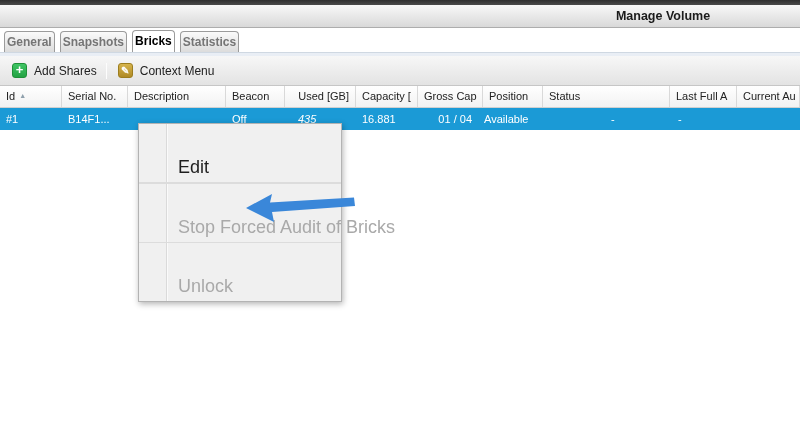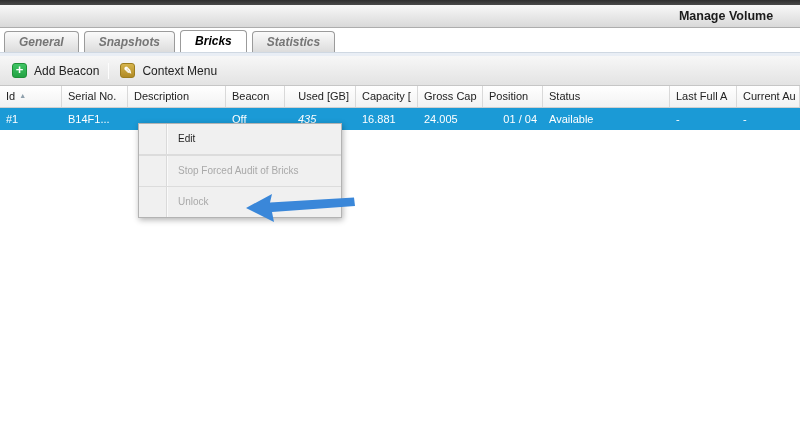--- a/index.html
+++ b/index.html
@@ -6,31 +6,31 @@
   html,body { width:800px; height:446px; overflow:hidden; background:#fff;
               font-family:"Liberation Sans", sans-serif; }
   .app { position:relative; width:800px; height:446px; background:#fff; }
 
   
   .topbar { height:5px; background:linear-gradient(#2f2f2f,#4a4a4a); }
 
   
   .titlebar { height:23px; background:linear-gradient(#f8f8f8,#d9d9d9);
               border-bottom:1px solid #adadad; position:relative; }
-  .title { position:absolute; left:671px; top:0; width:110px; height:26px;
+  .title { position:absolute; left:608px; top:0; width:110px; height:26px;
            line-height:23px; text-align:center; font-size:12.5px; font-weight:bold;
            color:#1b1b1b; white-space:nowrap; }
 
   
   .tabstrip { height:24px; background:#fff; display:flex; align-items:flex-end;
               padding-left:4px; gap:5px; }
-  .tab { height:21px; line-height:20px; padding:0 14px; font-size:12px; font-weight:bold;
+  .tab { height:21px; line-height:20px; padding:0 2px; font-size:12px; font-weight:bold;
          color:#757575; background:linear-gradient(#fafafa,#dcdcdc);
          border:1px solid #9b9b9b; border-bottom:none; border-radius:4px 4px 0 0;
-         cursor:default; white-space:nowrap;font-style:italic; }
+         cursor:default; white-space:nowrap; }
   .tab.active { background:#fff; color:#000; height:22px; position:relative; z-index:2; }
   .tabband { height:4px; background:#e9eef5; border-top:1px solid #cfd8e2; }
 
   
   .toolbar { height:30px; background:linear-gradient(#f7f7f7,#e3e3e3);
              border-bottom:1px solid #c6c6c6; display:flex; align-items:center;
              padding-left:8px; font-size:12px; color:#222; }
   .tool-btn { display:flex; align-items:center; gap:7px; padding:0 4px; height:24px; }
   .tb-icon { width:15px; height:15px; border-radius:3px; color:#fff; text-align:center;
              font-weight:bold; flex:0 0 15px; }
@@ -57,21 +57,21 @@
   .cell.c4 { padding-left:13px;font-style:italic; }
   .cell.c7 { text-align:right; }
 
   
   .context-menu { position:absolute; left:138px; top:123px; width:204px;
                   background:#f0f0f0; border:1px solid #b3b3b3;
                   box-shadow:1px 2px 6px rgba(0,0,0,0.3); z-index:5; }
   .menu-gutter { position:absolute; left:0; top:0; bottom:0; width:28px;
                  border-right:1px solid #dadada; box-shadow:1px 0 0 #fafafa; }
   .menu-item { position:relative; height:30px; line-height:30px; padding-left:39px;
-               font-size:10px; color:#1e1e1e; white-space:nowrap; z-index:2; }
+               font-size:18px; color:#1e1e1e; white-space:nowrap; z-index:2;margin-top:28px; }
   .menu-item.disabled { color:#a9a9a9; }
   .menu-sep { height:1px; background:#dcdcdc; position:relative; z-index:2; }
 
   
   .arrow-overlay { position:absolute; left:240px; top:186px; width:120px; height:45px;
                    z-index:9; pointer-events:none; }
 </style>
 </head>
 <body>
 
@@ -87,21 +87,21 @@
     <div class="tab">General</div>
     <div class="tab">Snapshots</div>
     <div class="tab active">Bricks</div>
     <div class="tab">Statistics</div>
   </div>
   <div class="tabband"></div>
 
   <div class="toolbar">
     <div class="tool-btn">
       <span class="tb-icon green">+</span>
-      <span>Add Beacon</span>
+      <span>Add Shares</span>
     </div>
     <div class="tb-sep"></div>
     <div class="tool-btn">
       <span class="tb-icon gold">✎</span>
       <span>Context Menu</span>
     </div>
   </div>
 
   <div class="grid-header">
     <div class="col c0">
@@ -119,21 +119,20 @@
     <div class="col c10">Current Au</div>
   </div>
 
   <div class="grid-row selected">
     <div class="cell c0">#1</div>
     <div class="cell c1">B14F1...</div>
     <div class="cell c2"></div>
     <div class="cell c3">Off</div>
     <div class="cell c4">435</div>
     <div class="cell c5">16.881</div>
-    <div class="cell c6">24.005</div>
     <div class="cell c7">01 / 04</div>
     <div class="cell c8">Available</div>
     <div class="cell c9">-</div>
     <div class="cell c10">-</div>
   </div>
 
   <div class="context-menu">
     <div class="menu-gutter"></div>
     <div class="menu-item">Edit</div>
     <div class="menu-sep"></div>

